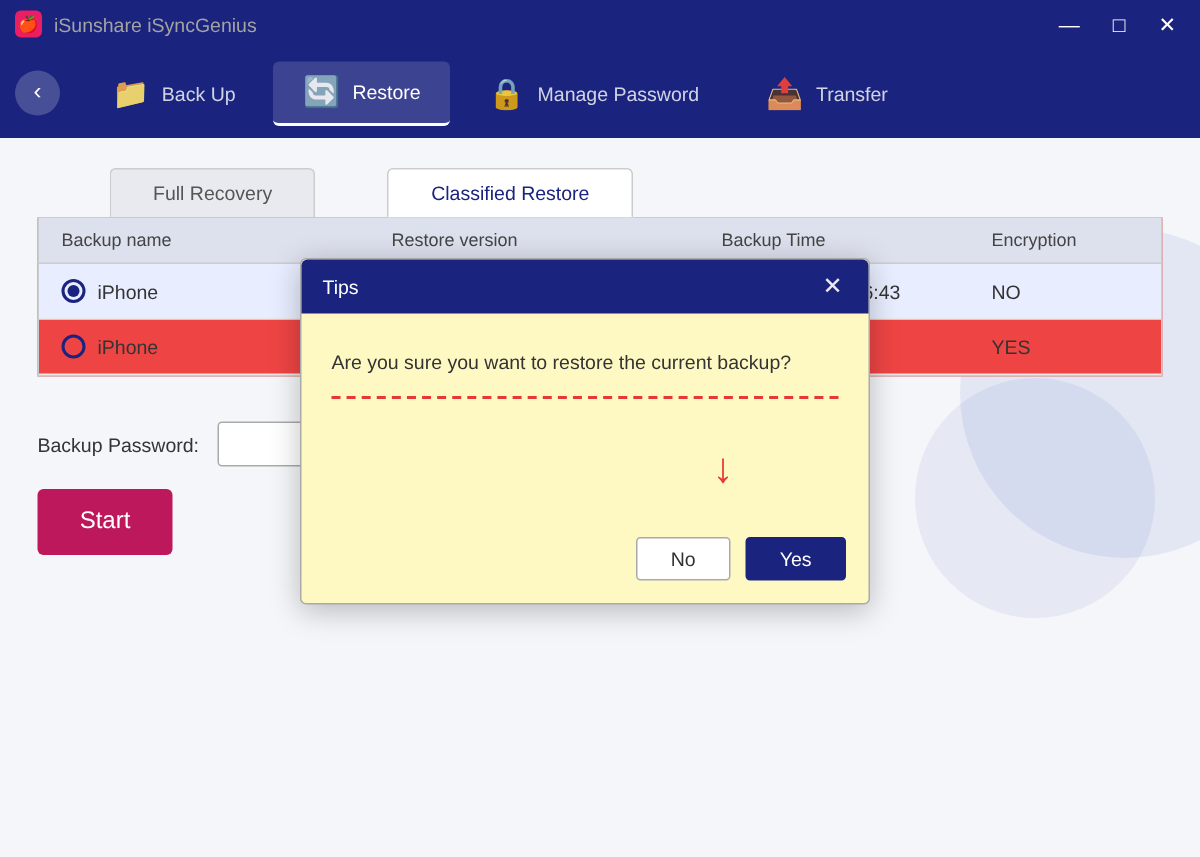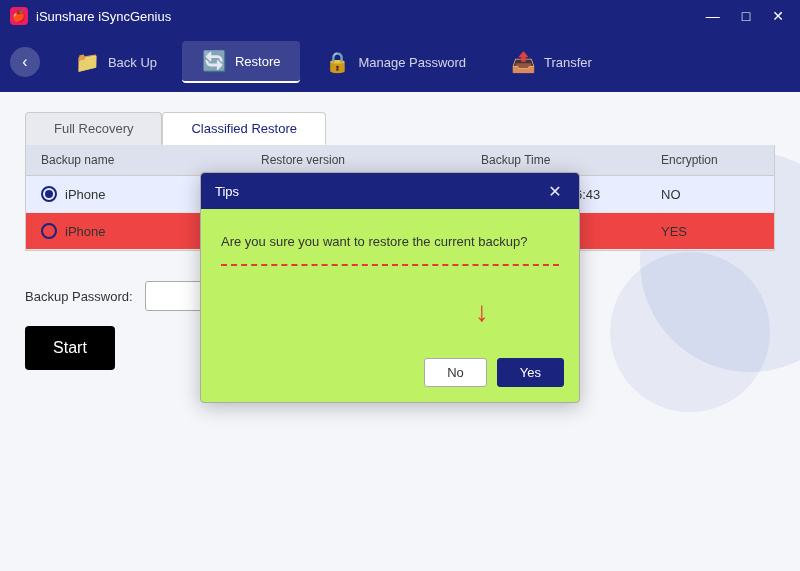--- a/index.html
+++ b/index.html
@@ -35,21 +35,21 @@
       border-radius: 4px;
       display: flex;
       align-items: center;
       justify-content: center;
       font-size: 10px;
       color: white;
       font-weight: bold;
     }
     .title-text {
       font-size: 13px;
-      color: #ffffff;
+      color: #a3a3a3;
     }
     .title-bar-controls {
       display: flex;
       gap: 10px;
     }
     .title-btn {
       color: white;
       font-size: 14px;
       cursor: pointer;
       padding: 2px 6px;
@@ -137,20 +137,21 @@
     }
     .tab {
       padding: 8px 28px;
       border: 1px solid #ccc;
       background: #e8eaf0;
       color: #555;
       cursor: pointer;
       font-size: 13px;
       border-radius: 4px 4px 0 0;
       border-bottom: none;
+      margin-left: 48px;
     }
     .tab.active {
       background: white;
       color: #1a237e;
       font-weight: 400;
       border-color: #ccc;
       border-bottom: 1px solid white;
       z-index: 1;
     }
 
@@ -232,30 +233,30 @@
       border: 1px solid #aaa;
       border-radius: 3px;
       padding: 0 8px;
       font-size: 13px;
       outline: none;
     }
 
     .start-btn {
       width: 90px;
       height: 44px;
-      background: #000000;
+      background: #be185d;
       color: white;
       border: none;
       border-radius: 4px;
       font-size: 16px;
       cursor: pointer;
       font-weight: 500;
     }
     .modal {
-      background: #bef264;
+      background: #fef9c3;
       border: 1px solid #aaa;
       border-radius: 4px;
       width: 380px;
       box-shadow: 0 4px 20px rgba(0,0,0,0.25);
       position: absolute;
       top: 80px;
       left: 200px;
     }
     .modal-header {
       background: #1a237e;

